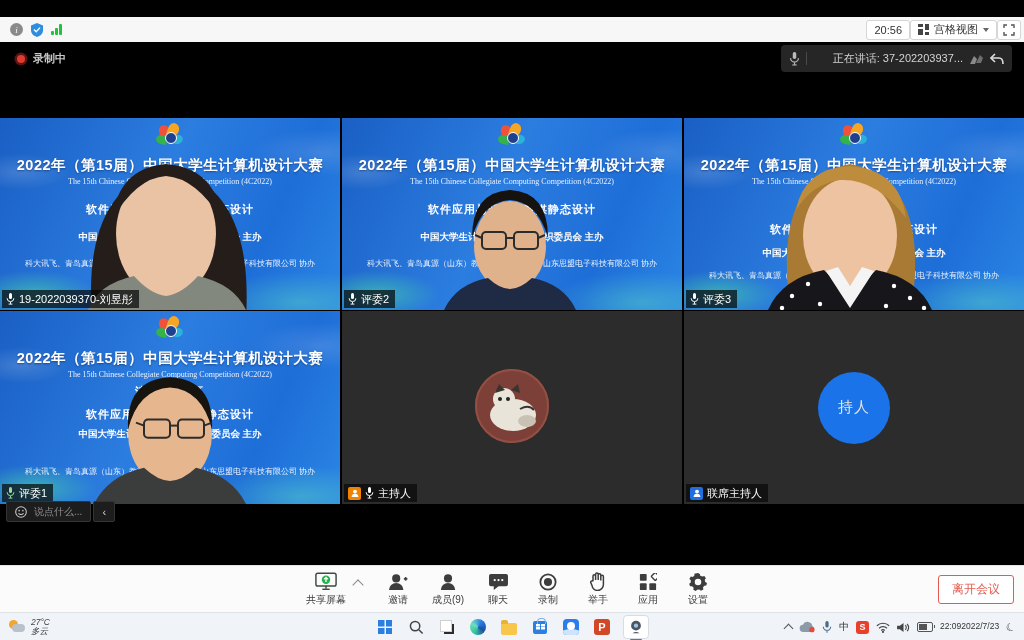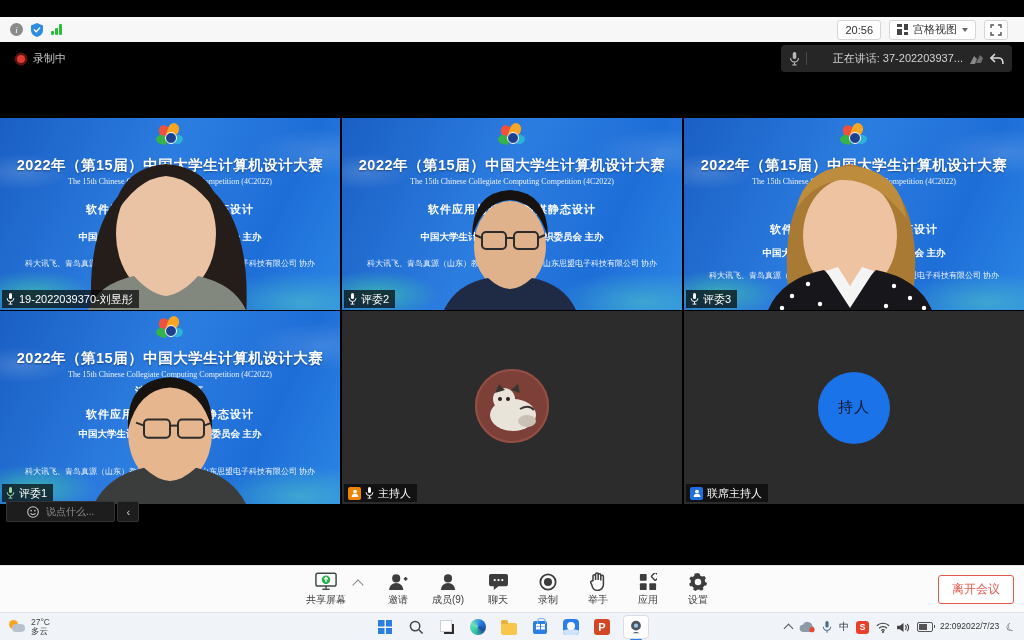--- a/index.html
+++ b/index.html
@@ -15,37 +15,37 @@
 
   
   .menubar{position:absolute;top:17px;left:0;width:1024px;height:25px;background:#f7f7f7;
            border-bottom:1px solid #e2e2e2;display:flex;align-items:center;}
   .mb-left{display:flex;align-items:center;gap:8px;padding-left:10px;}
   .info-ico{width:13px;height:13px;border-radius:50%;background:#8a8a8a;color:#fff;font-size:9px;
             display:flex;align-items:center;justify-content:center;font-style:italic;font-family:"Liberation Serif",serif;}
   .bars{display:flex;align-items:flex-end;gap:1.5px;height:11px;}
   .bars i{display:block;width:2.5px;background:#27c03c;border-radius:1px;}
   .bars i:nth-child(1){height:4px}.bars i:nth-child(2){height:7px}.bars i:nth-child(3){height:11px}
-  .mb-right{margin-left:auto;display:flex;align-items:center;gap:8px;padding-right:16px;}
+  .mb-right{margin-left:auto;display:flex;align-items:center;padding-right:3px;}
   .chip{background:#fff;border:1px solid #d6d6d6;border-radius:3px;font-size:11px;color:#333;
         padding:1px 7px;display:flex;align-items:center;gap:5px;height:16px;}
   .grid-ico{display:inline-block;width:11px;height:11px;
       background:linear-gradient(#444,#444) 0 0/5px 3px no-repeat,
                  linear-gradient(#444,#444) 0 5px/5px 6px no-repeat,
                  linear-gradient(#444,#444) 7px 0/4px 6px no-repeat,
                  linear-gradient(#444,#444) 7px 8px/4px 3px no-repeat;}
   .caret-down{width:0;height:0;border-left:3.5px solid transparent;border-right:3.5px solid transparent;
               border-top:4px solid #666;}
   .chip.fs{padding:1px 5px;}
 
   
   .stage{position:absolute;top:42px;left:0;width:1024px;height:523px;background:#000;}
   .rec{position:absolute;top:9px;left:17px;display:flex;align-items:center;gap:8px;}
   .rec-dot{width:8px;height:8px;border-radius:50%;background:#e03b30;box-shadow:0 0 0 2.5px #5a1512;}
-  .rec-label{font-size:11px;color:#c9c9c9;}
+  .rec-label{font-size:11px;color:#c9c9c9;font-weight:bold;}
   .speakbox{position:absolute;top:3px;right:12px;height:27px;background:#262626;border-radius:4px;
             display:flex;align-items:center;gap:6px;padding:0 8px;}
   .speakbox .vdiv{width:1px;height:13px;background:#4a4a4a;}
   .speak-label{font-size:11px;color:#d4d4d4;white-space:nowrap;margin-left:20px;}
 
   
   .vgrid{position:absolute;top:76px;left:0;width:1024px;height:387px;display:grid;
          grid-template-columns:340px 340px 340px;grid-template-rows:192px 193px;gap:1px 2px;}
   .tile{position:relative;overflow:hidden;background:#2c2c2c;}
   .poster{position:absolute;inset:0;display:flex;flex-direction:column;align-items:center;
@@ -73,48 +73,48 @@
   .lz1{font-size:11px;font-weight:bold;letter-spacing:1px;}
   .lz2{font-size:9.5px;font-weight:bold;}
   .lz3{font-size:8px;color:#eaf2fd;}
   .person{position:absolute;inset:0;width:100%;height:100%;}
   .nametag{position:absolute;left:2px;bottom:2px;display:inline-flex;align-items:center;gap:4px;
            background:rgba(8,8,8,.72);color:#fff;font-size:11px;padding:1.5px 6px 1.5px 4px;z-index:3;}
   .badge{width:13px;height:13px;border-radius:2px;display:flex;align-items:center;justify-content:center;}
   .badge.host{background:#f08300;}
   .badge.cohost{background:#1f6fe0;}
   .avatar-circle{position:absolute;left:50%;top:50%;transform:translate(-50%,-50%);}
-  .blue-avatar{width:72px;height:72px;border-radius:50%;background:#1a73e8;color:#0f172a;font-size:15px;
+  .blue-avatar{width:72px;height:72px;border-radius:50%;background:#1a73e8;color:#e5e5e5;font-size:15px;
                display:flex;align-items:center;justify-content:center;letter-spacing:1px;text-align:right;}
 
   
   .chatbar{position:absolute;left:6px;top:460px;height:19px;display:flex;align-items:center;z-index:5;}
   .chat-main{display:flex;align-items:center;gap:7px;background:#1d1d1d;border:1px solid #343434;
-             border-radius:2px;height:19px;padding:0 20px;}
+             border-radius:2px;height:19px;padding:0 8px;}
   .chat-ph{font-size:10px;color:#8f8f8f;}
   .chat-collapse{margin-left:2px;background:#1d1d1d;border:1px solid #343434;border-radius:2px;height:19px;
                  width:20px;display:flex;align-items:center;justify-content:center;color:#cfcfcf;font-size:11px;}
 
   
   .toolbar{position:absolute;top:565px;left:0;width:1024px;height:47px;background:#fbfbfb;
            border-top:1px solid #e4e4e4;}
   .tb-left{position:absolute;left:8px;top:0;height:47px;display:flex;align-items:center;}
   .tb-center{position:absolute;left:50%;transform:translateX(-50%);top:0;height:47px;display:flex;align-items:center;gap:6px;}
   .tb-item{display:flex;flex-direction:column;align-items:center;justify-content:center;gap:2px;
            min-width:44px;height:44px;cursor:default;}
   .tb-label{font-size:10px;color:#3c3c3c;white-space:nowrap;}
   .tb-caret{width:7px;height:7px;border-left:1.5px solid #8a8a8a;border-top:1.5px solid #8a8a8a;
             transform:rotate(45deg);margin:0 8px 10px 0;}
   .leave-btn{position:absolute;right:10px;top:9px;background:#fff;border:1px solid #e55a4e;color:#e55a4e;
              font-size:12px;border-radius:3px;padding:5px 13px;cursor:default;}
 
   
   .taskbar{position:absolute;top:612px;left:0;width:1024px;height:28px;background:#f0f3f7;
            border-top:1px solid #dfe3e8;display:flex;align-items:center;}
-  .tk-weather{display:flex;align-items:center;gap:5px;padding-left:8px;}
+  .tk-weather{display:flex;align-items:center;gap:5px;padding-left:8px;font-style:italic;}
   .weather-ico{position:relative;width:18px;height:14px;}
   .weather-ico .sun{position:absolute;left:1px;top:0;width:9px;height:9px;border-radius:50%;background:#f6a623;}
   .weather-ico .cloud{position:absolute;left:4px;top:4px;width:13px;height:8px;border-radius:6px;background:#b9c2cc;}
   .tk-wtxt{display:flex;flex-direction:column;font-size:8.5px;color:#444;line-height:9.5px;}
   .tk-center{position:absolute;left:50%;transform:translateX(-50%);display:flex;align-items:center;gap:11px;height:28px;}
   .tk-ico{width:20px;height:20px;display:flex;align-items:center;justify-content:center;position:relative;}
   .win-squares{width:14px;height:14px;background:
       linear-gradient(#2a7fe0,#2a7fe0) 0 0/6.5px 6.5px no-repeat,
       linear-gradient(#2a7fe0,#2a7fe0) 7.5px 0/6.5px 6.5px no-repeat,
       linear-gradient(#2a7fe0,#2a7fe0) 0 7.5px/6.5px 6.5px no-repeat,

